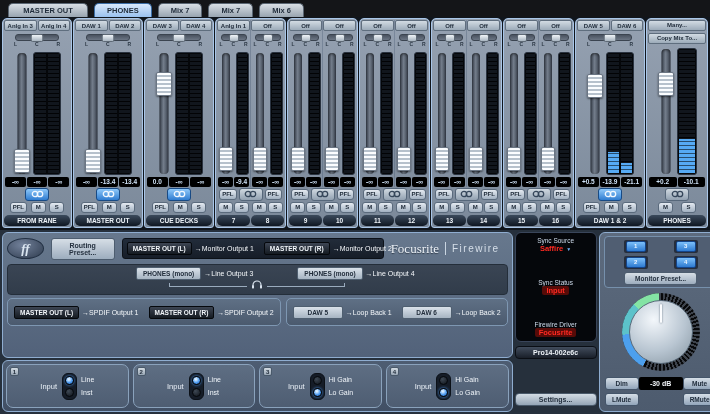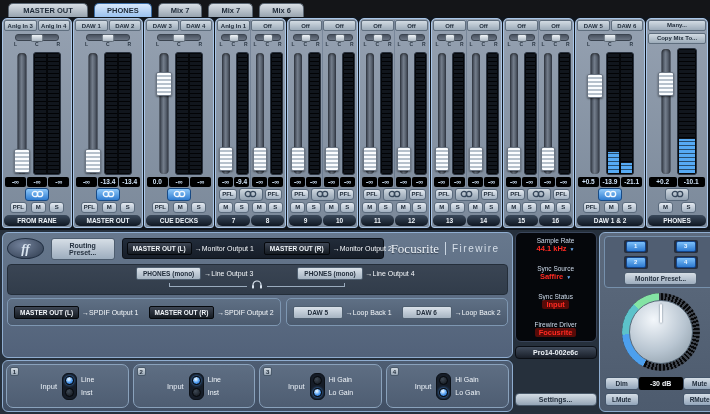--- a/index.html
+++ b/index.html
@@ -921,27 +921,20 @@
               <span>Lo Gain</span>
             </div>
           </div>
         </div>
       </div>
     </div>
 
     <div class="bs">
       <div class="status-panel">
         <div>
-          <div class="st-label">Sample Rate</div>
-          <div class="st-vrow">
-              <span class="st-value">44.1 kHz</span>
-              <span class="st-dd">▼</span>
-            </div>
-        </div>
-        <div>
           <div class="st-label">Sync Source</div>
           <div class="st-vrow">
               <span class="st-value">Saffire</span>
               <span class="st-dd">▼</span>
             </div>
         </div>
         <div>
           <div class="st-label">Sync Status</div>
           <div class="st-vrow">
               <span class="st-value hl">Input</span>

